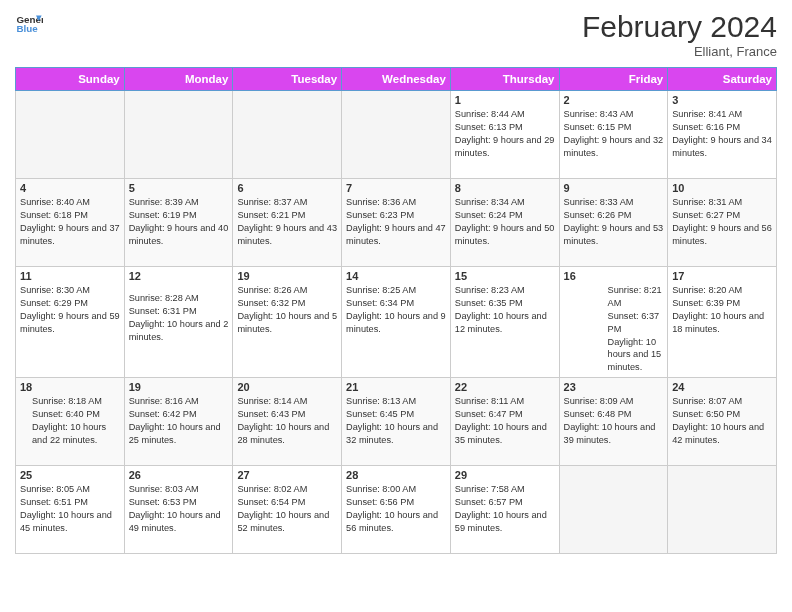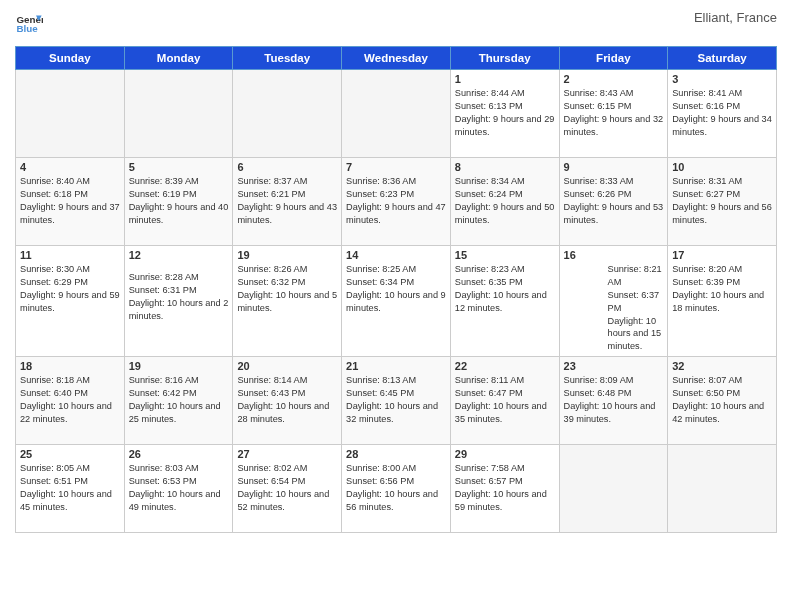--- a/index.html
+++ b/index.html
@@ -42,26 +42,26 @@
     .location {
       font-size: 13px;
       color: #555;
     }
     table {
       width: 100%;
       border-collapse: collapse;
       table-layout: fixed;
     }
     thead tr th {
-      background-color: #1d4ed8;
+      background-color: #d946ef;
       color: #fff;
       font-size: 11.5px;
       font-weight: bold;
       padding: 5px 4px;
-      text-align: center;
+      text-align: right;
       border: 1px solid #5a9ad0;
     }
     tbody tr td {
       border: 1px solid #ccc;
       vertical-align: top;
       padding: 3px 4px;
       font-size: 9.5px;
       color: #333;
       height: 88px;
       background: #fff;
@@ -91,20 +91,21 @@
 <div class="page">
   <div class="header">
     <div class="logo">
       <svg class="logo-icon" viewBox="0 0 40 40">
         <text x="2" y="18" font-size="14" font-weight="bold" fill="#333">General</text>
         <text x="2" y="32" font-size="14" font-weight="bold" fill="#4a90d9">Blue</text>
         <polygon points="30,8 38,8 34,16" fill="#4a90d9"></polygon>
       </svg>
     </div>
     <div class="title-block">
+      <div class="month-year">February 2024</div>
       <div class="location">Elliant, France</div>
     </div>
   </div>
 
   <table>
     <thead>
       <tr id="thead-row">
       <th>Sunday</th>
           <th>Monday</th>
           <th>Tuesday</th>
@@ -223,21 +224,21 @@
           <td>
             <span class="day-num">17</span>
             <div class="cell-text" style="white-space: pre-line;">Sunrise: 8:20 AM
 Sunset: 6:39 PM
 Daylight: 10 hours and 18 minutes.</div>
           </td>
         </tr>
         <tr>
           <td>
             <span class="day-num">18</span>
-            <div class="cell-text" style="white-space: pre-line;">Sunrise: 8:18 AM
+            <div class="cell-text" style="white-space: pre-line; margin-left: 12px;">Sunrise: 8:18 AM
 Sunset: 6:40 PM
 Daylight: 10 hours and 22 minutes.</div>
           </td>
           <td>
             <span class="day-num">19</span>
             <div class="cell-text" style="white-space: pre-line;">Sunrise: 8:16 AM
 Sunset: 6:42 PM
 Daylight: 10 hours and 25 minutes.</div>
           </td>
           <td>
@@ -258,21 +259,21 @@
 Sunset: 6:47 PM
 Daylight: 10 hours and 35 minutes.</div>
           </td>
           <td>
             <span class="day-num">23</span>
             <div class="cell-text" style="white-space: pre-line;">Sunrise: 8:09 AM
 Sunset: 6:48 PM
 Daylight: 10 hours and 39 minutes.</div>
           </td>
           <td>
-            <span class="day-num">32</span>
+            <span class="day-num">24</span>
             <div class="cell-text" style="white-space: pre-line;">Sunrise: 8:07 AM
 Sunset: 6:50 PM
 Daylight: 10 hours and 42 minutes.</div>
           </td>
         </tr>
         <tr>
           <td>
             <span class="day-num">25</span>
             <div class="cell-text" style="white-space: pre-line;">Sunrise: 8:05 AM
 Sunset: 6:51 PM

